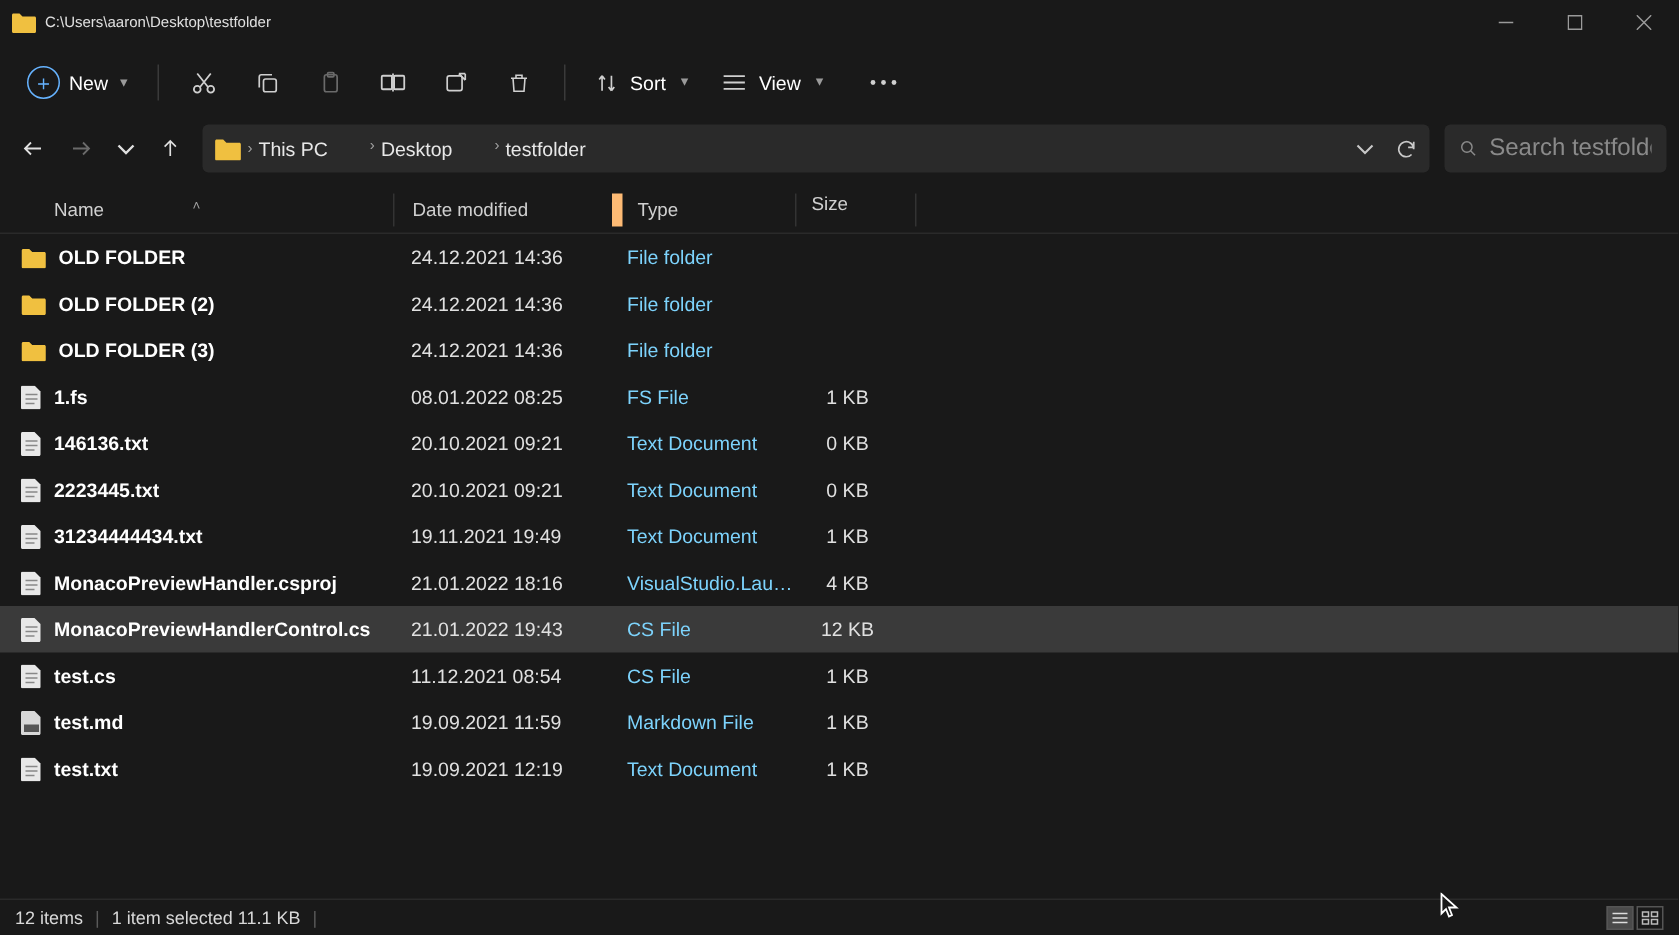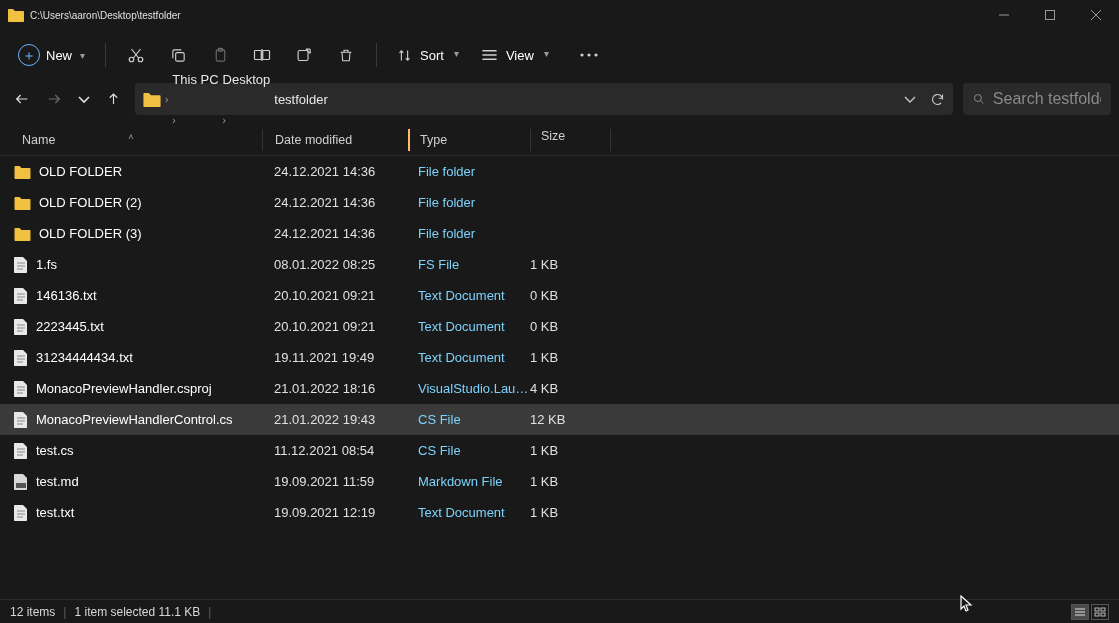--- a/index.html
+++ b/index.html
@@ -100,21 +100,21 @@
   .breadcrumb-bar {
     flex: 1;
     height: 32px;
     background: #2a2a2a;
     border-radius: 4px;
     display: flex;
     align-items: center;
     padding: 0 8px;
     gap: 4px;
   }
-  .crumb { display: flex; align-items: flex-start; gap: 28px; color: #e8e8e8; flex-direction: column; }
+  .crumb { display: flex; align-items: flex-start; gap: 28px; color: #e8e8e8; }
   .crumb-sep { color: #a0a0a0; font-size: 10px; }
   .bc-right { margin-left: auto; display: flex; align-items: center; gap: 14px; color: #c8c8c8; }
   .searchbox {
     width: 148px;
     height: 32px;
     background: #2a2a2a;
     border-radius: 4px;
     display: flex;
     align-items: center;
     padding: 0 10px;
@@ -132,39 +132,39 @@
   .searchbox input::placeholder { color: #8a8a8a; }
   
   .colhdr {
     height: 32px;
     display: flex;
     align-items: center;
     color: #d0d0d0;
     font-size: 12.5px;
     border-bottom: 1px solid #2a2a2a;
   }
-  .col-name { width: 262px; padding-left: 22px; display: flex; align-items: center; position: relative; }
+  .col-name { width: 262px; padding-left: 36px; display: flex; align-items: center; position: relative; }
   .col-date { width: 146px; padding-left: 12px; border-left: 1px solid #333; height: 22px; display: flex; align-items: center; }
-  .col-type { width: 122px; padding-left: 10px; border-left: 2px solid #fdba74; height: 22px; display: flex; align-items: center; }
+  .col-type { width: 122px; padding-left: 10px; border-left: 7px solid #fdba74; height: 22px; display: flex; align-items: center; }
   .col-size { width: 80px;  padding-left: 10px; border-left: 1px solid #333; height: 22px; display: flex; }
   .col-end  { width: 1px;   border-left: 1px solid #333; height: 22px; }
   .sort-ind { position: absolute; top: -1px; left: 50%; transform: translateX(-50%); color: #a0a0a0; font-size: 9px; }
   
   .filelist { }
   .row {
     height: 31px;
     display: flex;
     align-items: center;
     font-size: 13px;
   }
   .row.selected { background: #3a3a3a; }
-  .cell-name { width: 262px; padding-left: 14px; display: flex; align-items: center; gap: 8px; overflow: hidden; white-space: nowrap; }
+  .cell-name { width: 262px; padding-left: 14px; display: flex; align-items: center; gap: 8px; overflow: hidden; white-space: nowrap; font-weight: bold; }
   .cell-date { width: 146px; padding-left: 12px; color: #e0e0e0; }
   .cell-type { width: 122px; padding-left: 10px; color: #7dd3fc; overflow: hidden; white-space: nowrap; text-overflow: ellipsis; }
-  .cell-size { width: 80px; text-align: left; padding-right: 10px; color: #e0e0e0; }
+  .cell-size { width: 80px; text-align: center; padding-right: 10px; color: #e0e0e0; }
   
   .statusbar {
     position: absolute;
     bottom: 0; left: 0; right: 0;
     height: 24px;
     display: flex;
     align-items: center;
     padding: 0 10px;
     font-size: 12px;
     color: #d8d8d8;

